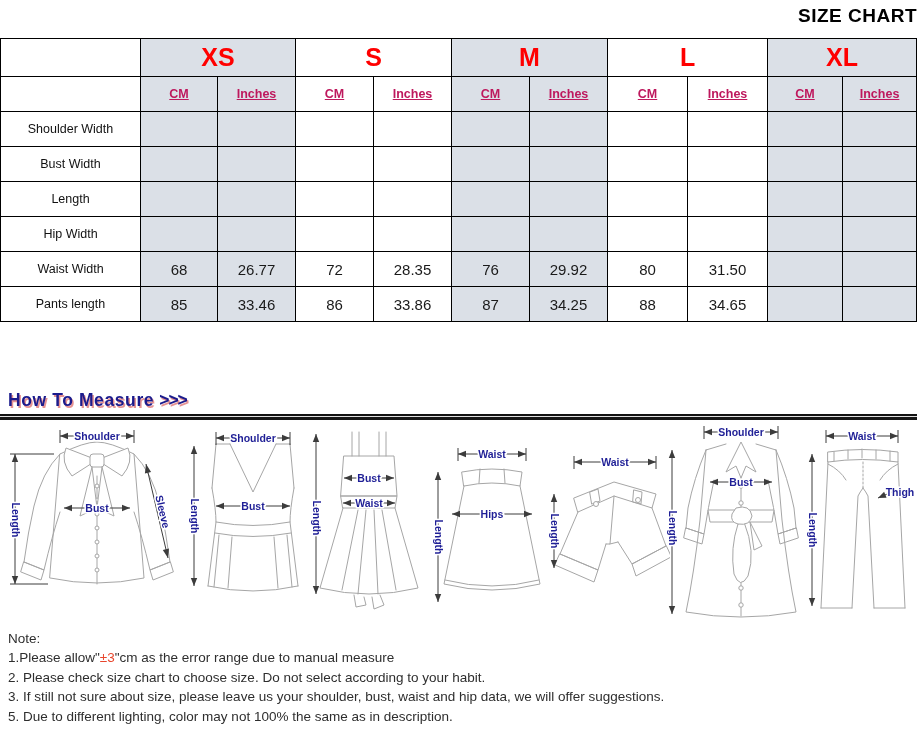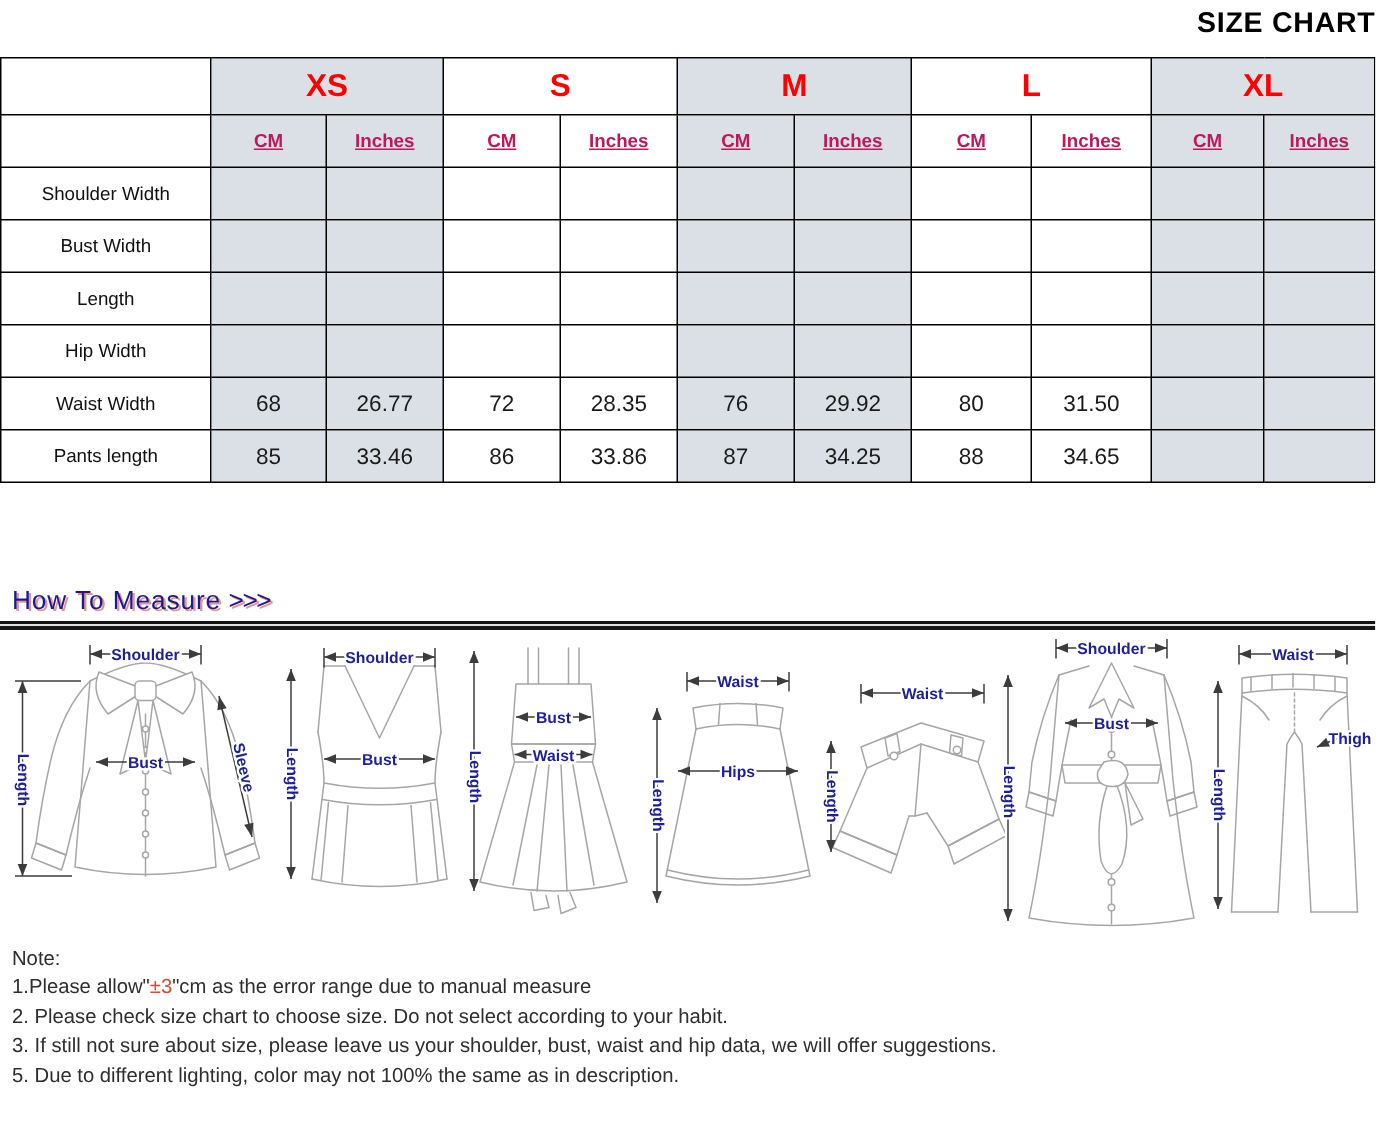--- a/index.html
+++ b/index.html
@@ -12,30 +12,30 @@
     position:absolute; top:5px; left:0; width:100%;
     text-align:right; font-size:19px; font-weight:bold; color:#000; letter-spacing:.5px;
   }
   
   .table-wrap { position:absolute; top:38px; left:0; }
   table.size-chart { border-collapse:collapse; table-layout:fixed; width:916px; }
   table.size-chart th, table.size-chart td {
     border:1px solid #000; text-align:center; vertical-align:middle; padding:0; overflow:hidden;
   }
   .shade { background:#dbe0e7; }
-  tr.size-row th { height:37px; font-size:21px; font-weight:bold; color:#ff0000; }
+  tr.size-row th { height:37px; font-size:25px; font-weight:bold; color:#ff0000; }
   tr.size-row th.corner { background:#fff; }
   tr.unit-row th { height:34px; font-size:12.5px; font-weight:bold; color:#be185d;text-decoration:underline; }
   tbody tr { height:35px;margin-left:29px; }
   td.rowlabel { font-size:12.5px; font-weight:normal; color:#111; background:#fff; }
   td.val { font-size:15px; color:#1a1a1a; }
   
   .measure-heading {
     position:absolute; top:390px; left:8px;
-    font-size:17.5px; font-weight:normal; color:#1b1b8c; letter-spacing:.6px;
+    font-size:17.5px; font-weight:bold; color:#1b1b8c; letter-spacing:.6px;
     text-shadow:1.5px 1.5px 0 rgba(205,40,40,.5);
     text-align:center;
   }
   .measure-heading .arrows { margin-left:5px; letter-spacing:-1px; }
   .divider {
     position:absolute; top:414px; left:0; width:917px; height:6px;
     background:linear-gradient(to bottom,#121212 0 30%,#e0e0e0 30% 55%,#161616 55% 100%);
   }
   .figure { position:absolute; }
   .fig-blouse  { left:8px;   top:428px; }

